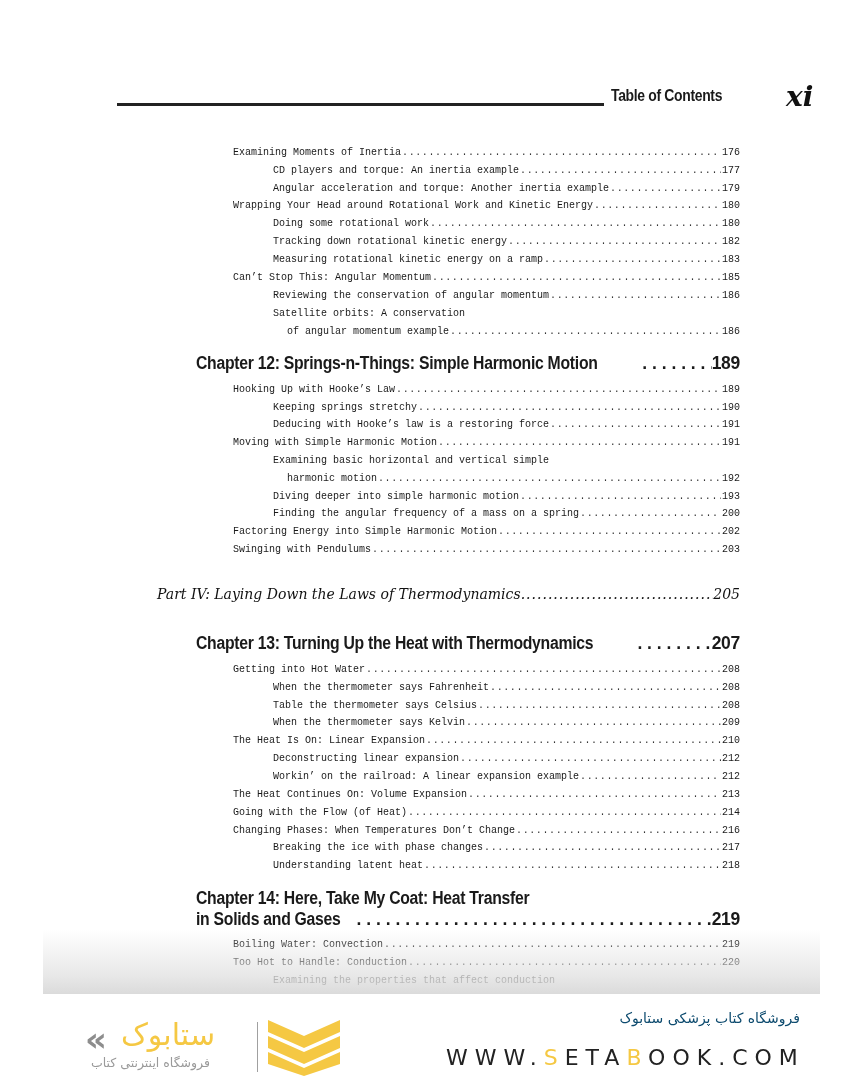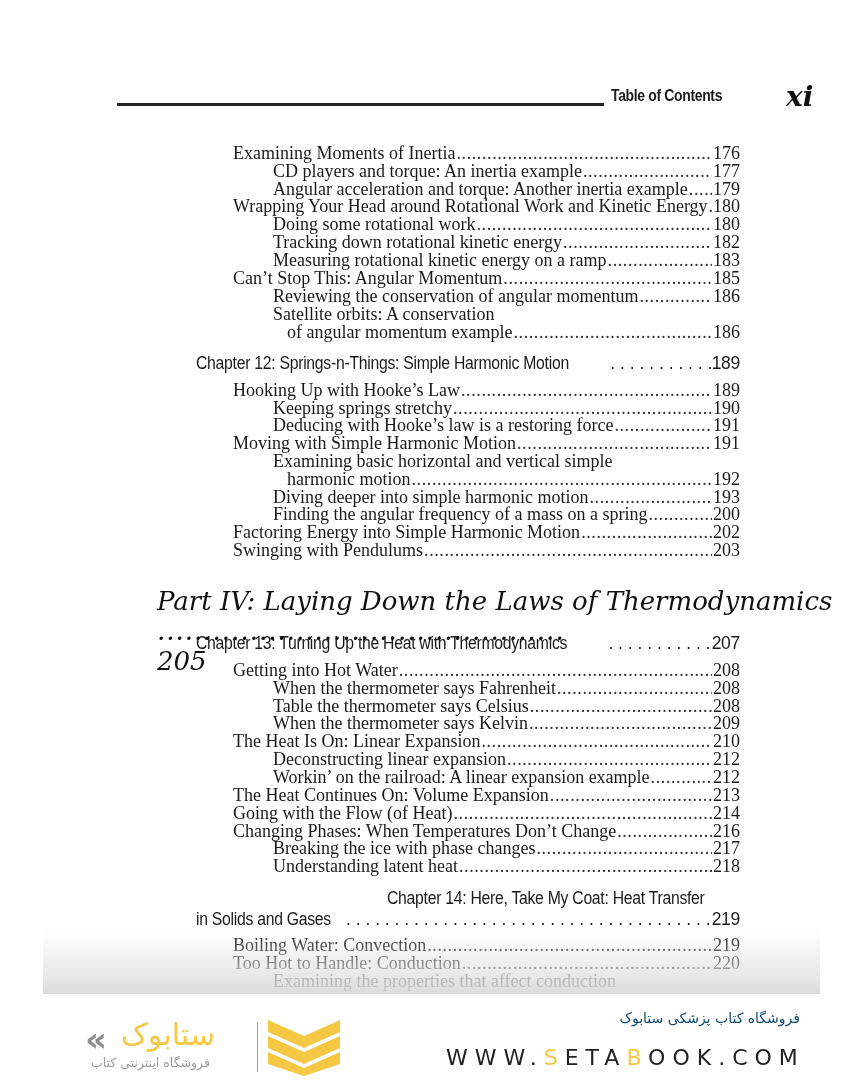--- a/index.html
+++ b/index.html
@@ -3,37 +3,37 @@
 <meta charset="utf-8">
 <style>
   html, body { margin: 0; padding: 0; background: #ffffff; }
   body { width: 862px; height: 1080px; position: relative; overflow: hidden; font-family: "DejaVu Serif", serif; color: #1a1a1a; }
 
   .header-rule { position: absolute; left: 117px; top: 103px; width: 487px; height: 3px; background: #222; }
   .header-title { position: absolute; left: 611px; top: 86px; font-family: "Liberation Sans", sans-serif; font-weight: bold; font-size: 17px; letter-spacing: -0.4px; transform: scaleX(0.82); transform-origin: left center; color: #1a1a1a; }
   .header-page { position: absolute; left: 786px; top: 80px; font-family: "DejaVu Serif", serif; font-style: italic; font-weight: bold; font-size: 28px; color: #111; }
 
   .toc { position: absolute; left: 0; top: 0; width: 862px; }
-  .row { position: absolute; display: flex; align-items: baseline; right: 122px; font-family: Liberation Serif, serif; font-size: 18px; line-height: 18px; white-space: nowrap; text-align: right; }
+  .row { position: absolute; display: flex; align-items: baseline; right: 122px; font-family: Liberation Mono, monospace; font-size: 10px; line-height: 18px; white-space: nowrap; text-align: right; }
   .row .t { flex: 0 0 auto; }
   .row .d { flex: 1 1 auto; overflow: hidden; margin: 0 1px; letter-spacing: 0.6px; color: #333; }
   .row .d::before { content: "................................................................................................................................................................................................................"; }
   .row .p { flex: 0 0 auto; }
   .row.l1 { left: 233px; }
   .row.l2 { left: 273px; }
   .row.l3 { left: 287px; }
   .row.nodots .d::before { content: ""; }
 
-  .chap { position: absolute; left: 196px; right: 122px; display: flex; align-items: baseline; font-family: "Liberation Sans", sans-serif; font-weight: normal; font-size: 17.5px; white-space: nowrap; letter-spacing: -0.3px; justify-content: flex-end; }
+  .chap { position: absolute; left: 196px; right: 122px; display: flex; align-items: baseline; font-family: "Liberation Sans", sans-serif; font-weight: bold; font-size: 17.5px; white-space: nowrap; letter-spacing: -0.3px; }
   .chap .t { flex: 0 0 auto; transform: scaleX(0.9); transform-origin: left center; }
   .chap .d { flex: 1 1 auto; overflow: hidden; letter-spacing: 4px; }
   .chap .d::before { content: ". . . . . . . . . . . . . . . . . . . . . . . . . . . . . . . . . . . . . . . . . . . . . . . . . . . . . . . . . ."; letter-spacing: 0; }
   .chap .p { flex: 0 0 auto; }
 
-  .part { position: absolute; left: 157px; right: 122px; display: flex; align-items: baseline; font-family: "DejaVu Serif", serif; font-style: italic; font-size: 26px; white-space: nowrap; color: #111; flex-direction: column; }
+  .part { position: absolute; left: 157px; right: 122px; display: flex; align-items: baseline; font-family: "DejaVu Serif", serif; font-style: italic; font-size: 14px; white-space: nowrap; color: #111; }
   .part .t { flex: 0 0 auto; }
   .part .d { flex: 1 1 auto; overflow: hidden; letter-spacing: 1px; }
   .part .d::before { content: "............................................"; }
   .part .p { flex: 0 0 auto; }
 
   .fade { position: absolute; left: 43px; top: 930px; width: 777px; height: 64px; background: linear-gradient(to bottom, rgba(255,255,255,0) 0%, rgba(225,225,225,0.75) 70%, rgba(215,215,215,0.9) 100%); pointer-events: none; }
   .cut { position: absolute; left: 0; top: 994px; width: 862px; height: 86px; background: #ffffff; }
 
   .logo { position: absolute; left: 85px; top: 1018px; width: 260px; height: 58px; }
   .logo-chev { position: absolute; left: 0; top: 4px; font-family: "DejaVu Sans", sans-serif; font-weight: bold; font-size: 34px; color: #8d8d8d; letter-spacing: -6px; line-height: 34px; }

